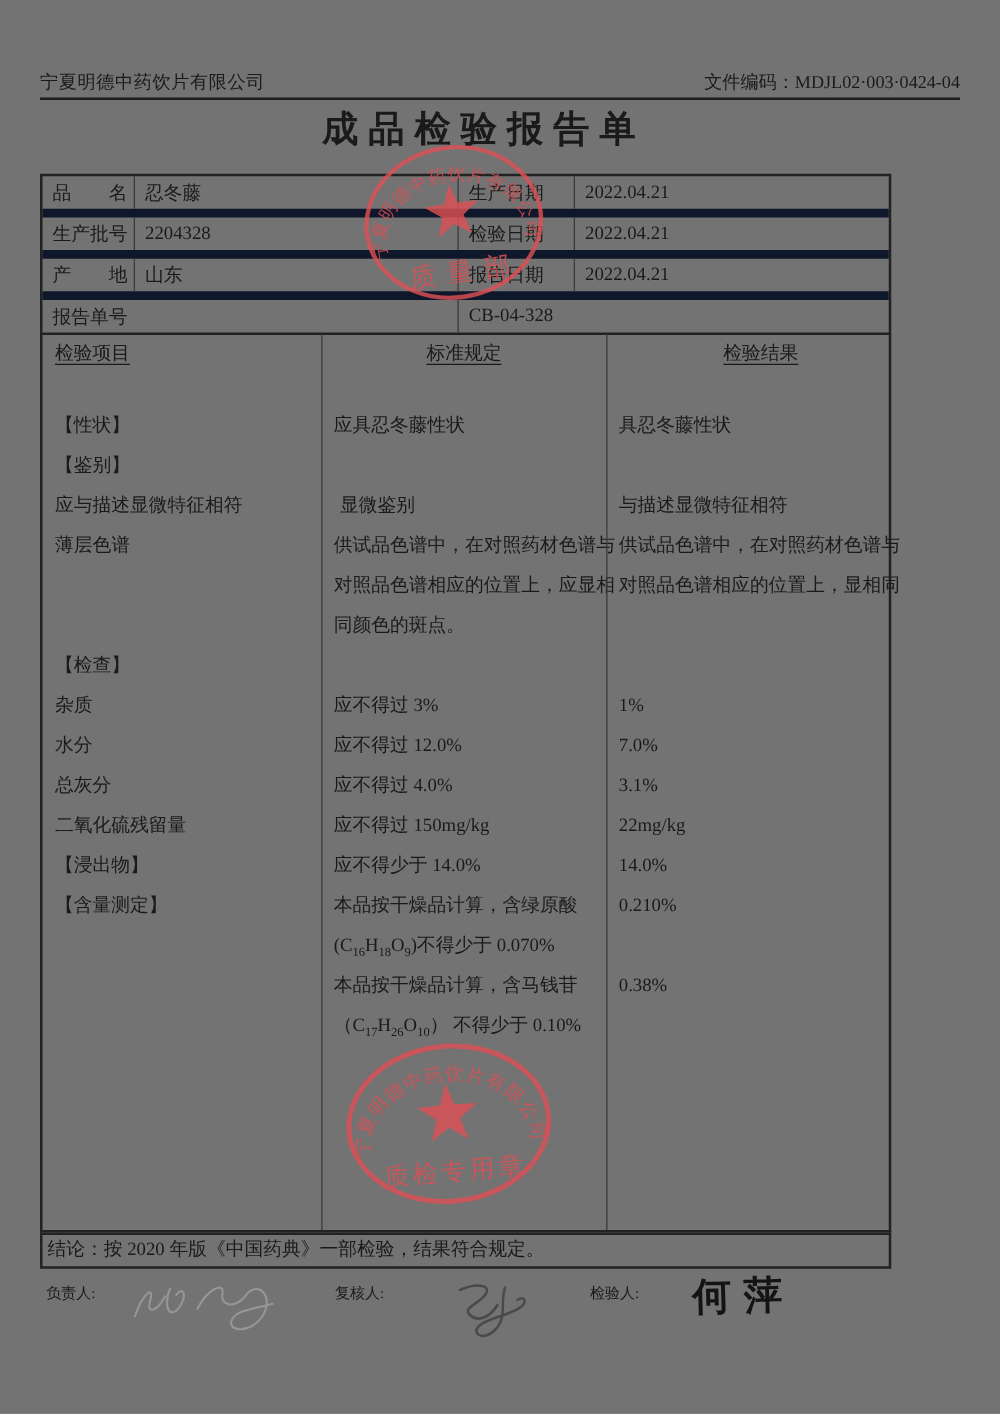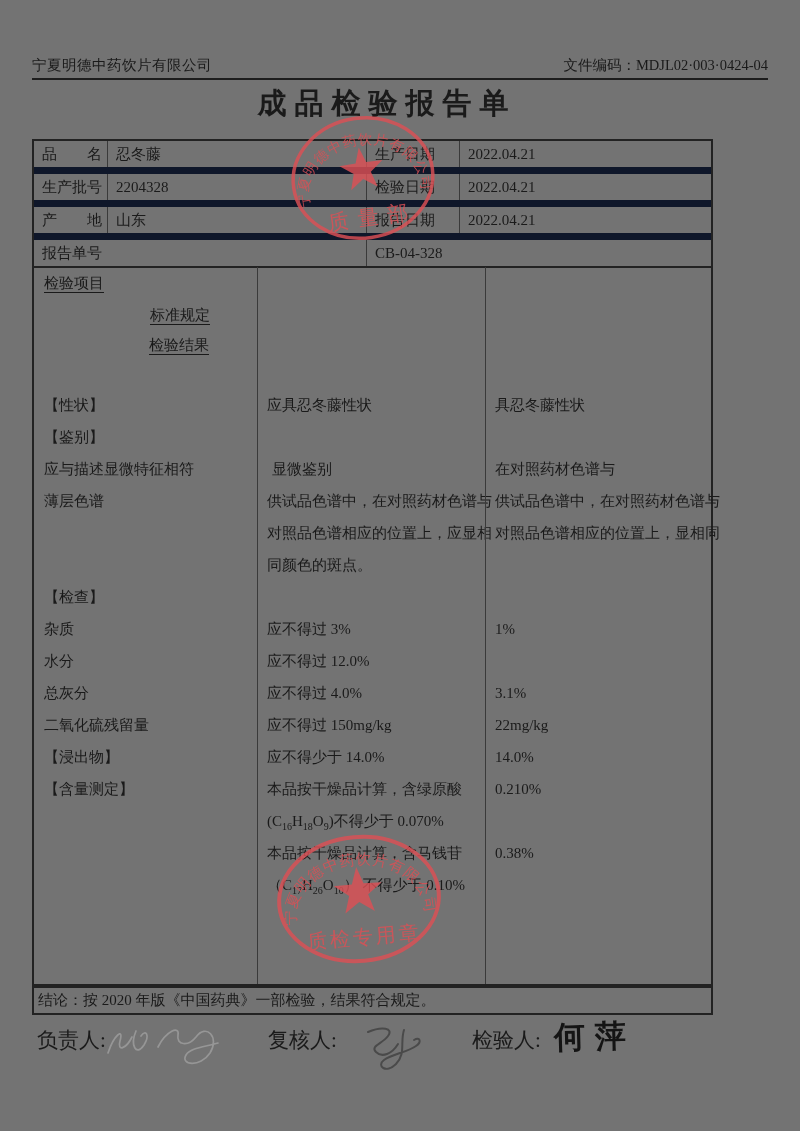--- a/index.html
+++ b/index.html
@@ -37,30 +37,30 @@
     position:absolute; left:32px; top:267px; width:681px; height:719px;
     border:2px solid #222; border-top:none;
   }
   .vline { position:absolute; top:0; bottom:0; width:1px; background:#3a3a3a; }
   .vline.v1 { left:223px; } .vline.v2 { left:451px; }
   .trow { display:flex; }
   .tc { padding:0 10px; font-size:15px; }
   .tc0 { width:223px; } .tc1 { width:228px; } .tc2 { width:226px; }
   .line { height:32px; line-height:32px; white-space:nowrap; overflow:visible; }
   .thead .line { text-decoration:underline; text-underline-offset:4px; }
-  .thead { padding-bottom:26px;flex-direction:column; }
+  .thead { padding-bottom:26px; }
   .thead .tc1, .thead .tc2 { text-align:center;margin-left:32px; }
   sub { font-size:10px; }
   
   .conclusion-box {
     position:absolute; left:32px; top:986px; width:681px; height:29px;
     border:2px solid #222; font-size:15px; line-height:25px; padding-left:4px; white-space:nowrap;
   }
   
-  .sig-label { position:absolute; font-size:21px; }
+  .sig-label { position:absolute; font-size:12px; }
   .sig-svg { position:absolute; }
   .sig-name { position:absolute; font-size:31px; font-weight:600; letter-spacing:10px; color:#141414; transform:rotate(-1.5deg); }
   
   .stamp { position:absolute; z-index:5; pointer-events:none; }
 </style>
 </head>
 <body>
 
 <div class="page">
 
@@ -93,21 +93,21 @@
       <div class="ic w-span-value">CB-04-328</div>
     </div>
   </div>
 
   <div class="main-table">
     <div class="vline v1"></div>
     <div class="vline v2"></div>
     <div class="trow thead">
       <div class="tc tc0"><div class="line" style="display:inline-block;">检验项目</div></div>
       <div class="tc tc1"><div class="line" style="display:inline-block;">标准规定</div></div>
-      <div class="tc tc2"><div class="line" style="display:inline-block;font-family:Liberation Mono, monospace;">检验结果</div></div>
+      <div class="tc tc2"><div class="line" style="display:inline-block;">检验结果</div></div>
     </div>
     <div>
         <div class="trow">
           <div class="tc tc0">
             <div class="line">【性状】</div>
           </div>
           <div class="tc tc1">
             <div class="line">应具忍冬藤性状</div>
           </div>
           <div class="tc tc2">
@@ -122,21 +122,21 @@
           <div class="tc tc2"></div>
         </div>
         <div class="trow">
           <div class="tc tc1">
             <div class="line">应与描述显微特征相符</div>
           </div>
           <div class="tc tc0">
             <div class="line">显微鉴别</div>
           </div>
           <div class="tc tc2">
-            <div class="line">在对照药材色谱与</div>
+            <div class="line">与描述显微特征相符</div>
           </div>
         </div>
         <div class="trow">
           <div class="tc tc0">
             <div class="line">薄层色谱</div>
           </div>
           <div class="tc tc1">
             <div class="line">供试品色谱中，在对照药材色谱与</div>
             <div class="line">对照品色谱相应的位置上，应显相</div>
             <div class="line">同颜色的斑点。</div>
@@ -163,20 +163,23 @@
           <div class="tc tc2">
             <div class="line">1%</div>
           </div>
         </div>
         <div class="trow">
           <div class="tc tc0">
             <div class="line">水分</div>
           </div>
           <div class="tc tc1">
             <div class="line">应不得过 12.0%</div>
+          </div>
+          <div class="tc tc2">
+            <div class="line">7.0%</div>
           </div>
         </div>
         <div class="trow">
           <div class="tc tc0">
             <div class="line">总灰分</div>
           </div>
           <div class="tc tc1">
             <div class="line">应不得过 4.0%</div>
           </div>
           <div class="tc tc2">

